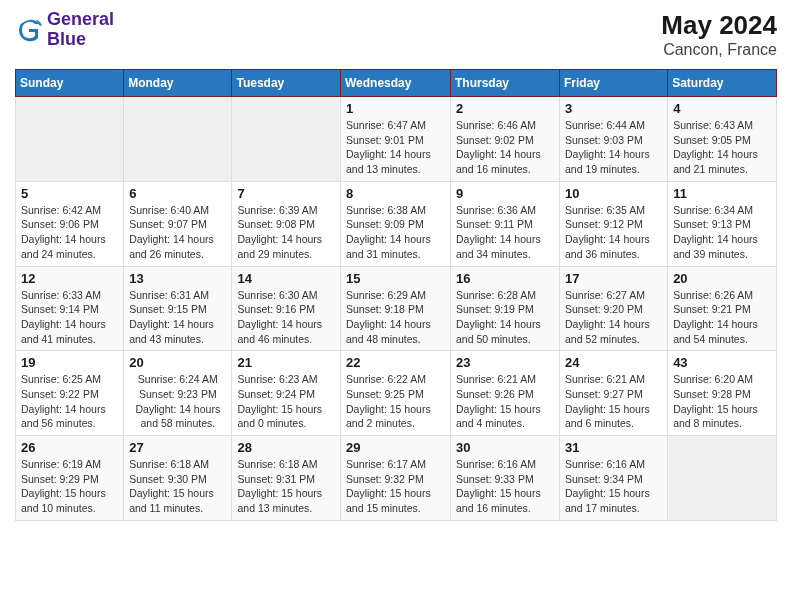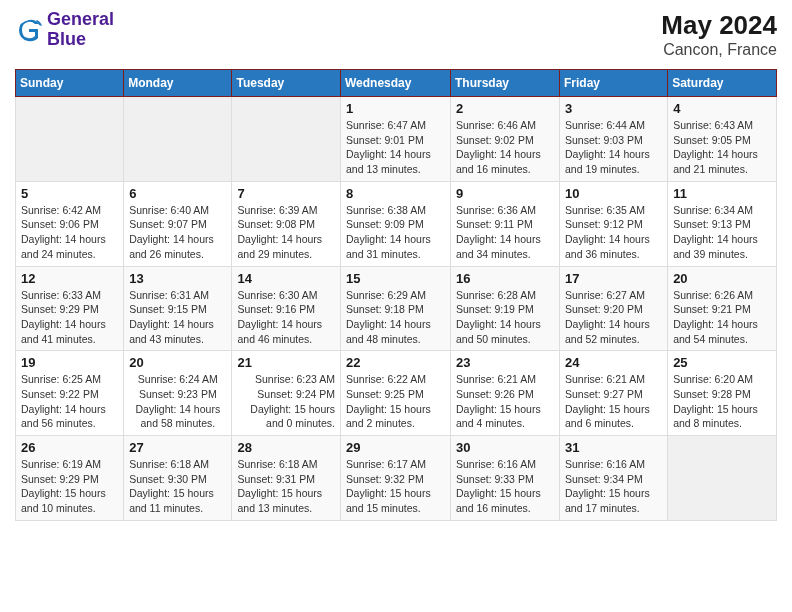--- a/index.html
+++ b/index.html
@@ -212,21 +212,21 @@
             <div class="day-info" style="white-space: pre-line;">Sunrise: 6:34 AM
 Sunset: 9:13 PM
 Daylight: 14 hours
 and 39 minutes.</div>
           </td>
         </tr>
         <tr>
           <td>
             <div class="day-num">12</div>
             <div class="day-info" style="white-space: pre-line;">Sunrise: 6:33 AM
-Sunset: 9:29 PM
+Sunset: 9:14 PM
 Daylight: 14 hours
 and 41 minutes.</div>
           </td>
           <td>
             <div class="day-num">13</div>
             <div class="day-info" style="white-space: pre-line;">Sunrise: 6:31 AM
 Sunset: 9:15 PM
 Daylight: 14 hours
 and 43 minutes.</div>
           </td>
@@ -276,21 +276,21 @@
           </td>
           <td>
             <div class="day-num">20</div>
             <div class="day-info" style="white-space: pre-line; text-align: center;">Sunrise: 6:24 AM
 Sunset: 9:23 PM
 Daylight: 14 hours
 and 58 minutes.</div>
           </td>
           <td>
             <div class="day-num">21</div>
-            <div class="day-info" style="white-space: pre-line; text-align: right;">Sunrise: 6:23 AM
+            <div class="day-info" style="white-space: pre-line;">Sunrise: 6:23 AM
 Sunset: 9:24 PM
 Daylight: 15 hours
 and 0 minutes.</div>
           </td>
           <td>
             <div class="day-num">22</div>
             <div class="day-info" style="white-space: pre-line;">Sunrise: 6:22 AM
 Sunset: 9:25 PM
 Daylight: 15 hours
 and 2 minutes.</div>
@@ -303,21 +303,21 @@
 and 4 minutes.</div>
           </td>
           <td>
             <div class="day-num">24</div>
             <div class="day-info" style="white-space: pre-line;">Sunrise: 6:21 AM
 Sunset: 9:27 PM
 Daylight: 15 hours
 and 6 minutes.</div>
           </td>
           <td>
-            <div class="day-num">25</div>
+            <div class="day-num">43</div>
             <div class="day-info" style="white-space: pre-line;">Sunrise: 6:20 AM
 Sunset: 9:28 PM
 Daylight: 15 hours
 and 8 minutes.</div>
           </td>
         </tr>
         <tr>
           <td>
             <div class="day-num">26</div>
             <div class="day-info" style="white-space: pre-line;">Sunrise: 6:19 AM

